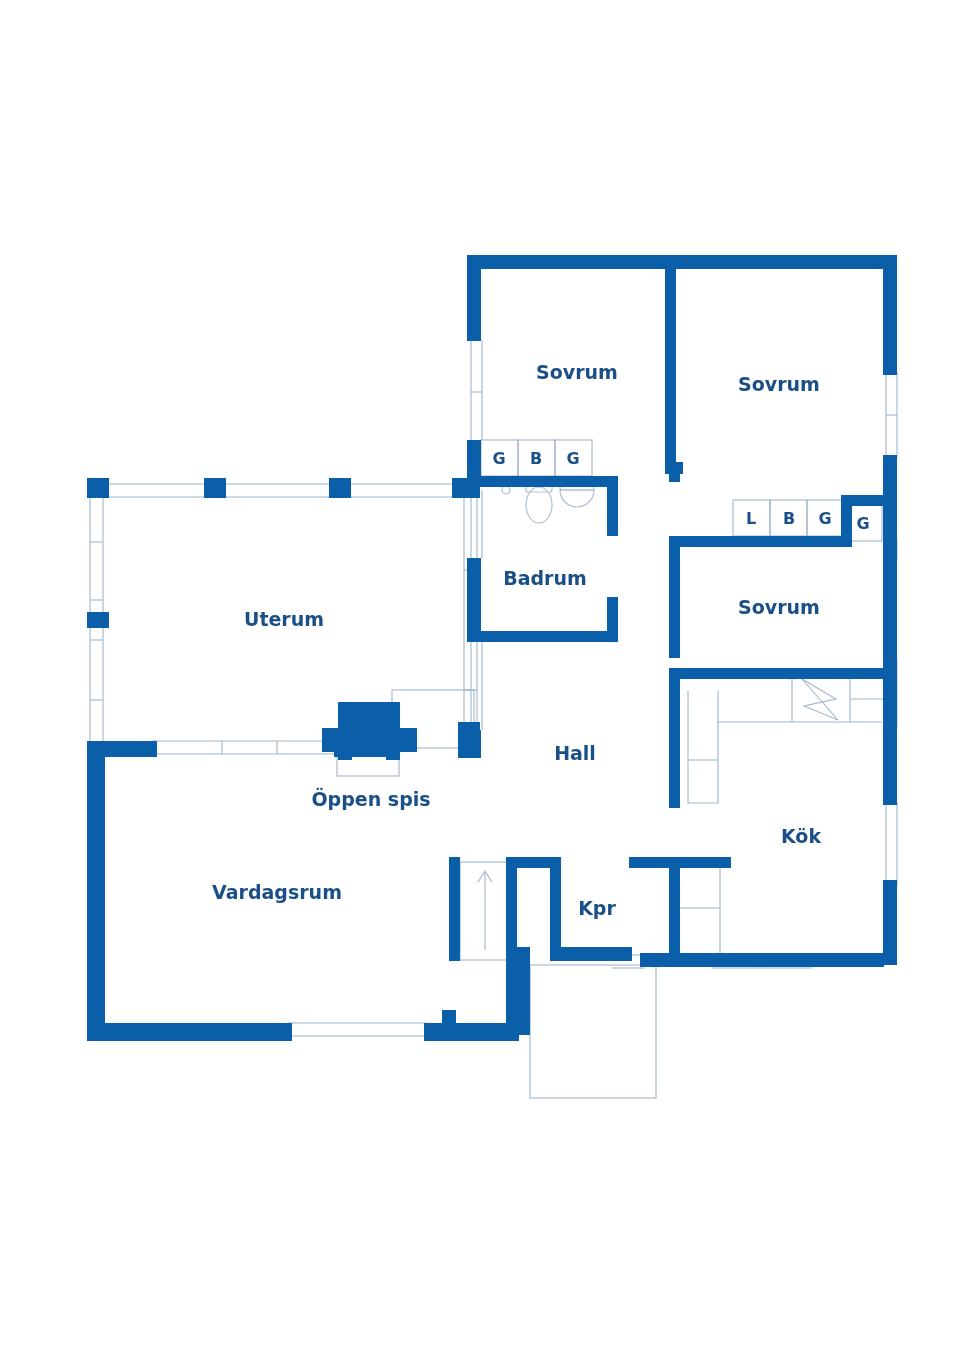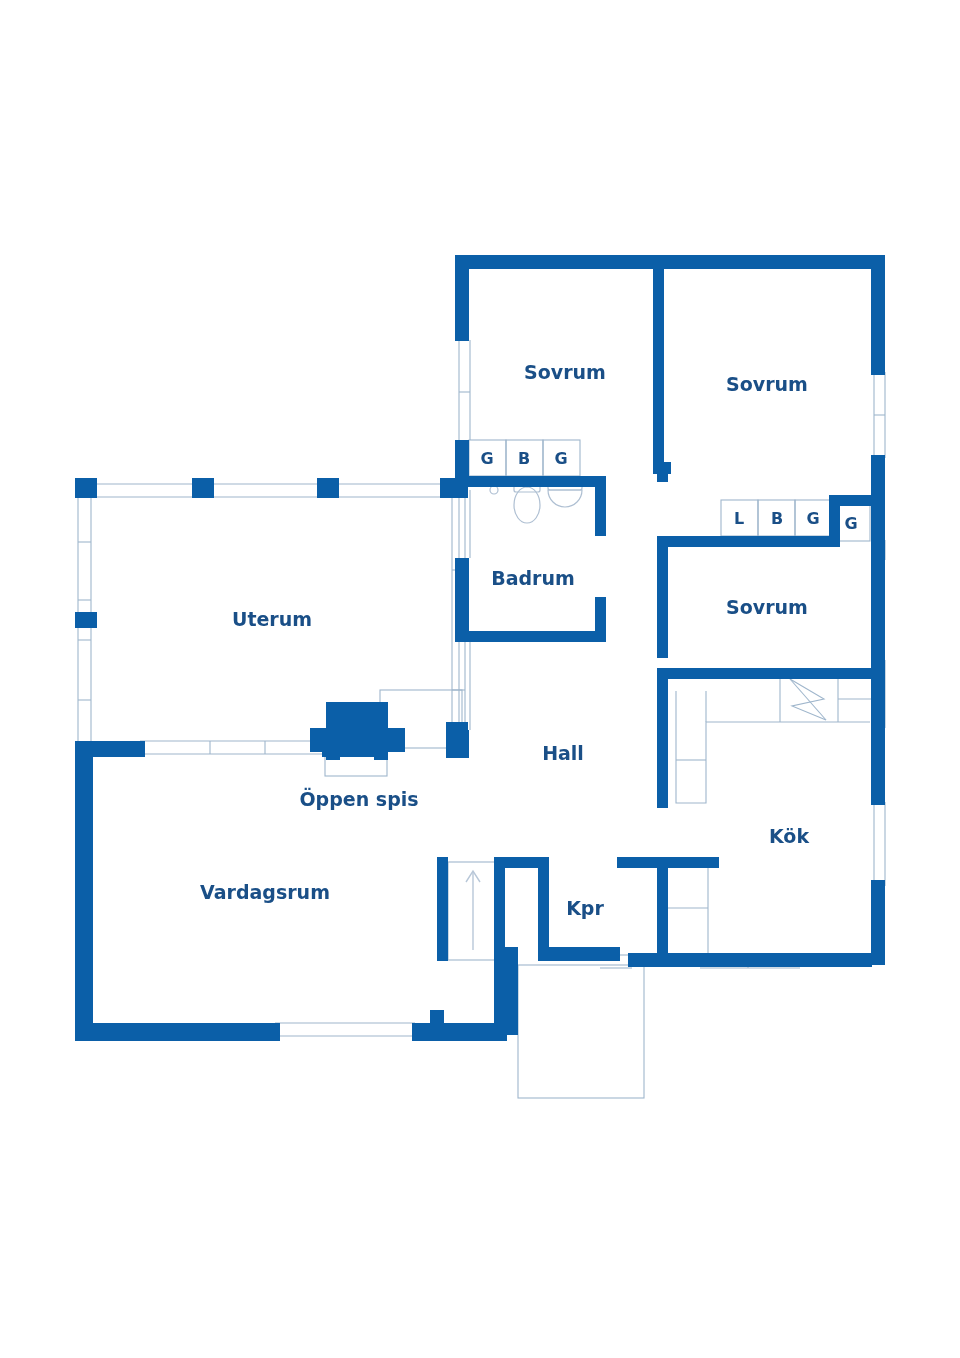--- a/index.html
+++ b/index.html
@@ -1,21 +1,21 @@
 <!DOCTYPE html>
 <html><head>
 <meta charset="utf-8">
 <style>
   html,body{margin:0;padding:0;background:#ffffff;}
   body{
     width:960px;height:1358px;
     font-family:"DejaVu Sans","Liberation Sans",sans-serif;
     overflow:hidden;
   }
-  #plan-root{position:relative;width:795px;height:1358px;background:#4d7c0f;}
+  #plan-root{position:relative;width:795px;height:1358px;background:#4d7c0f;margin-left:12px;}
   svg#floorplan{display:block;width:960px;height:1358px;}
   .room-label{
     font-family:"DejaVu Sans","Liberation Sans",sans-serif;
     font-weight:700;
     fill:#1a4f87;
     text-anchor:middle;
     dominant-baseline:middle;
   }
   .room-label.lg{font-size:19px;}
   .closet-label{

